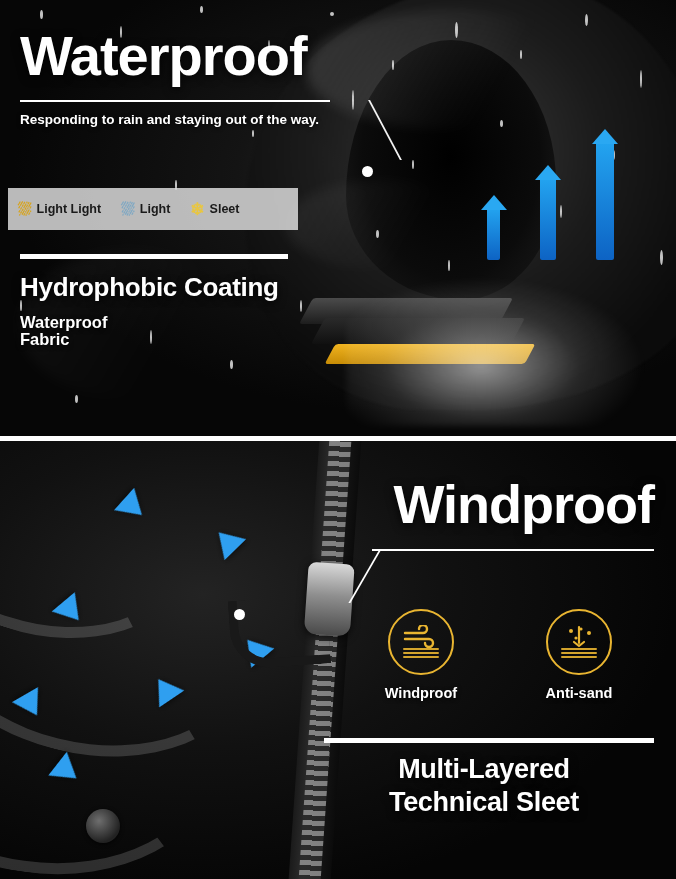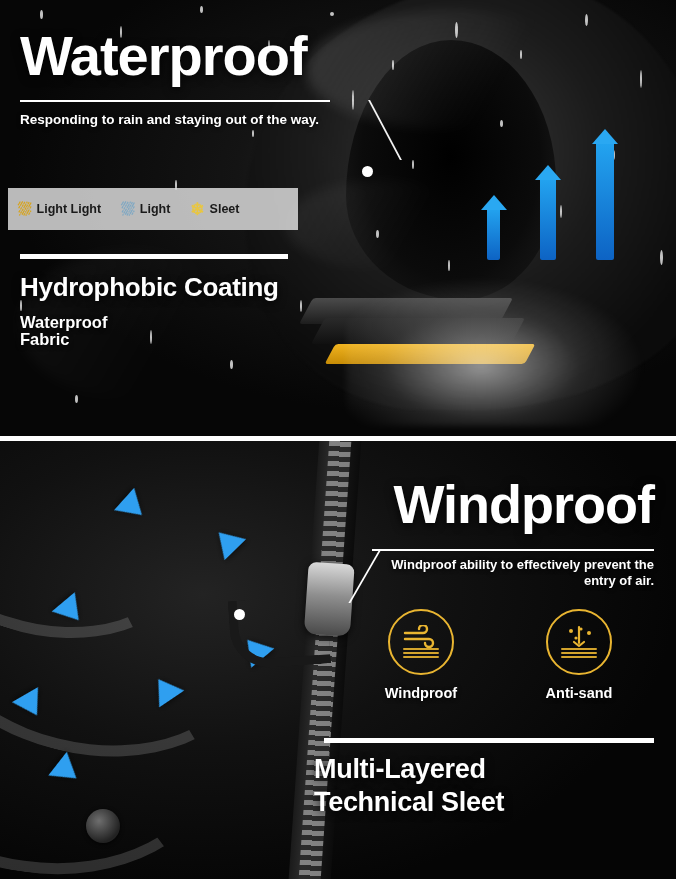--- a/index.html
+++ b/index.html
@@ -399,21 +399,21 @@
     top: 297px;
     width: 330px;
     height: 5px;
     background: #ffffff;
   }
   .multi {
     position: absolute;
     right: 22px;
     top: 312px;
     width: 340px;
-    text-align: left;
+    text-align: center;
     color: #ffffff;
     font-size: 27px;
     font-weight: 700;
     line-height: 1.22;
     letter-spacing: -.3px;
     text-shadow: 0 2px 8px rgba(0,0,0,.85);
   }
 </style>
 </head>
 <body>
@@ -519,21 +519,20 @@
     <div class="zipper-col">
       <div class="zip-tape"></div>
       <div class="zip-teeth"></div>
       <div class="zip-pull"></div>
       <div class="zip-cord"></div>
     </div>
     <div class="snap-button"></div>
 
     <div class="wd-title">Windproof</div>
     <div class="wd-rule"></div>
-    <div class="wd-sub">Windproof ability to effectively prevent the entry of air.</div>
     <div class="wd-leader"></div>
     <div class="wd-dot"></div>
 
     <div class="feature-icons">
       <div class="feature">
         <div class="circle">
           <svg width="40" height="34" viewBox="0 0 40 34" aria-hidden="true">
             <path d="M4 8 h18 a4 4 0 1 0 -4 -4" fill="none" stroke="#e9b531" stroke-width="2.4" stroke-linecap="round"></path>
             <path d="M4 14 h24 a4 4 0 1 1 -4 4" fill="none" stroke="#e9b531" stroke-width="2.4" stroke-linecap="round"></path>
             <path d="M3 24 h34 M3 28 h34 M3 32 h34" stroke="#e9b531" stroke-width="2" stroke-linecap="round" opacity=".9"></path>

